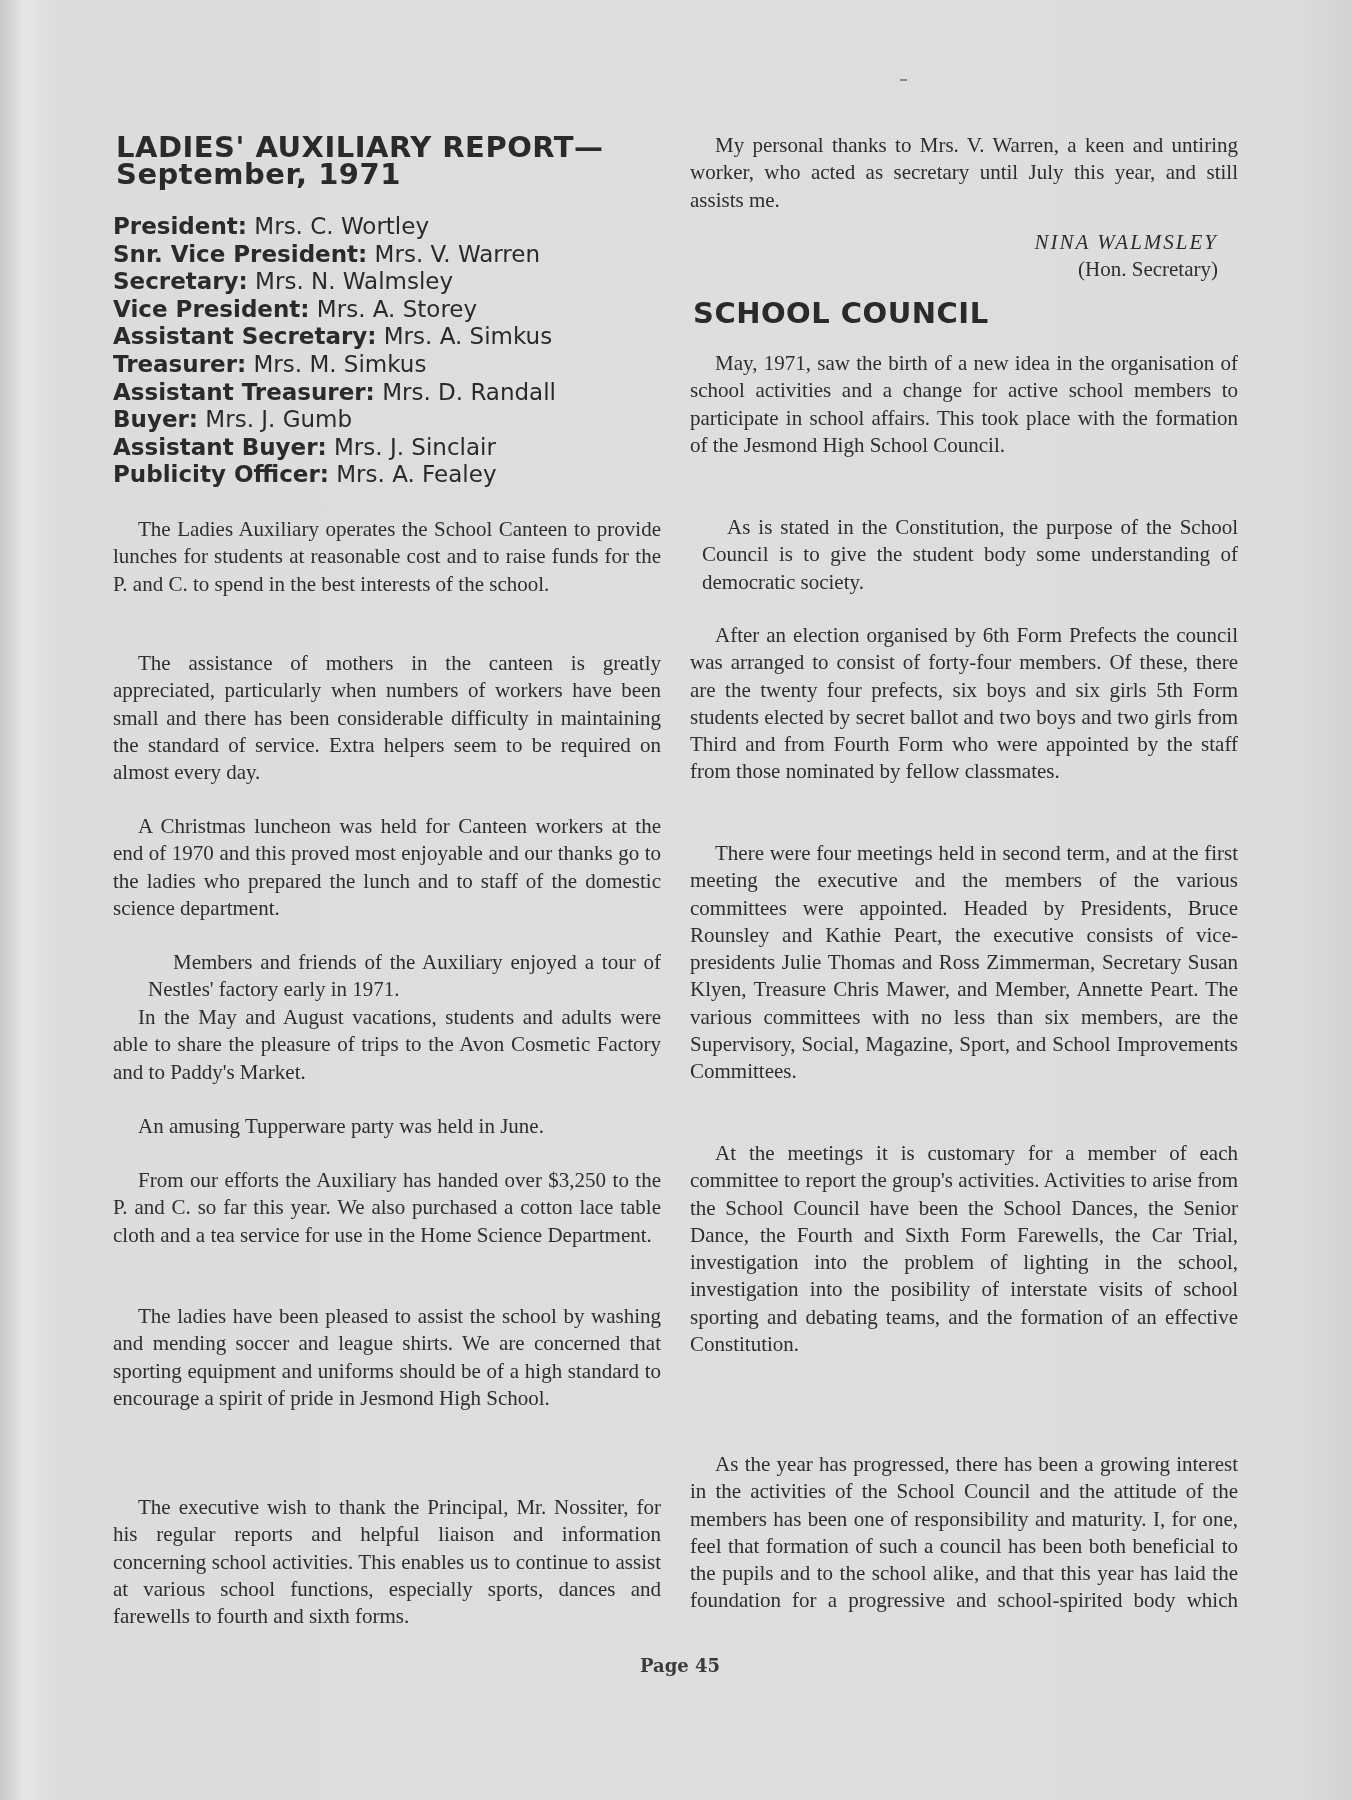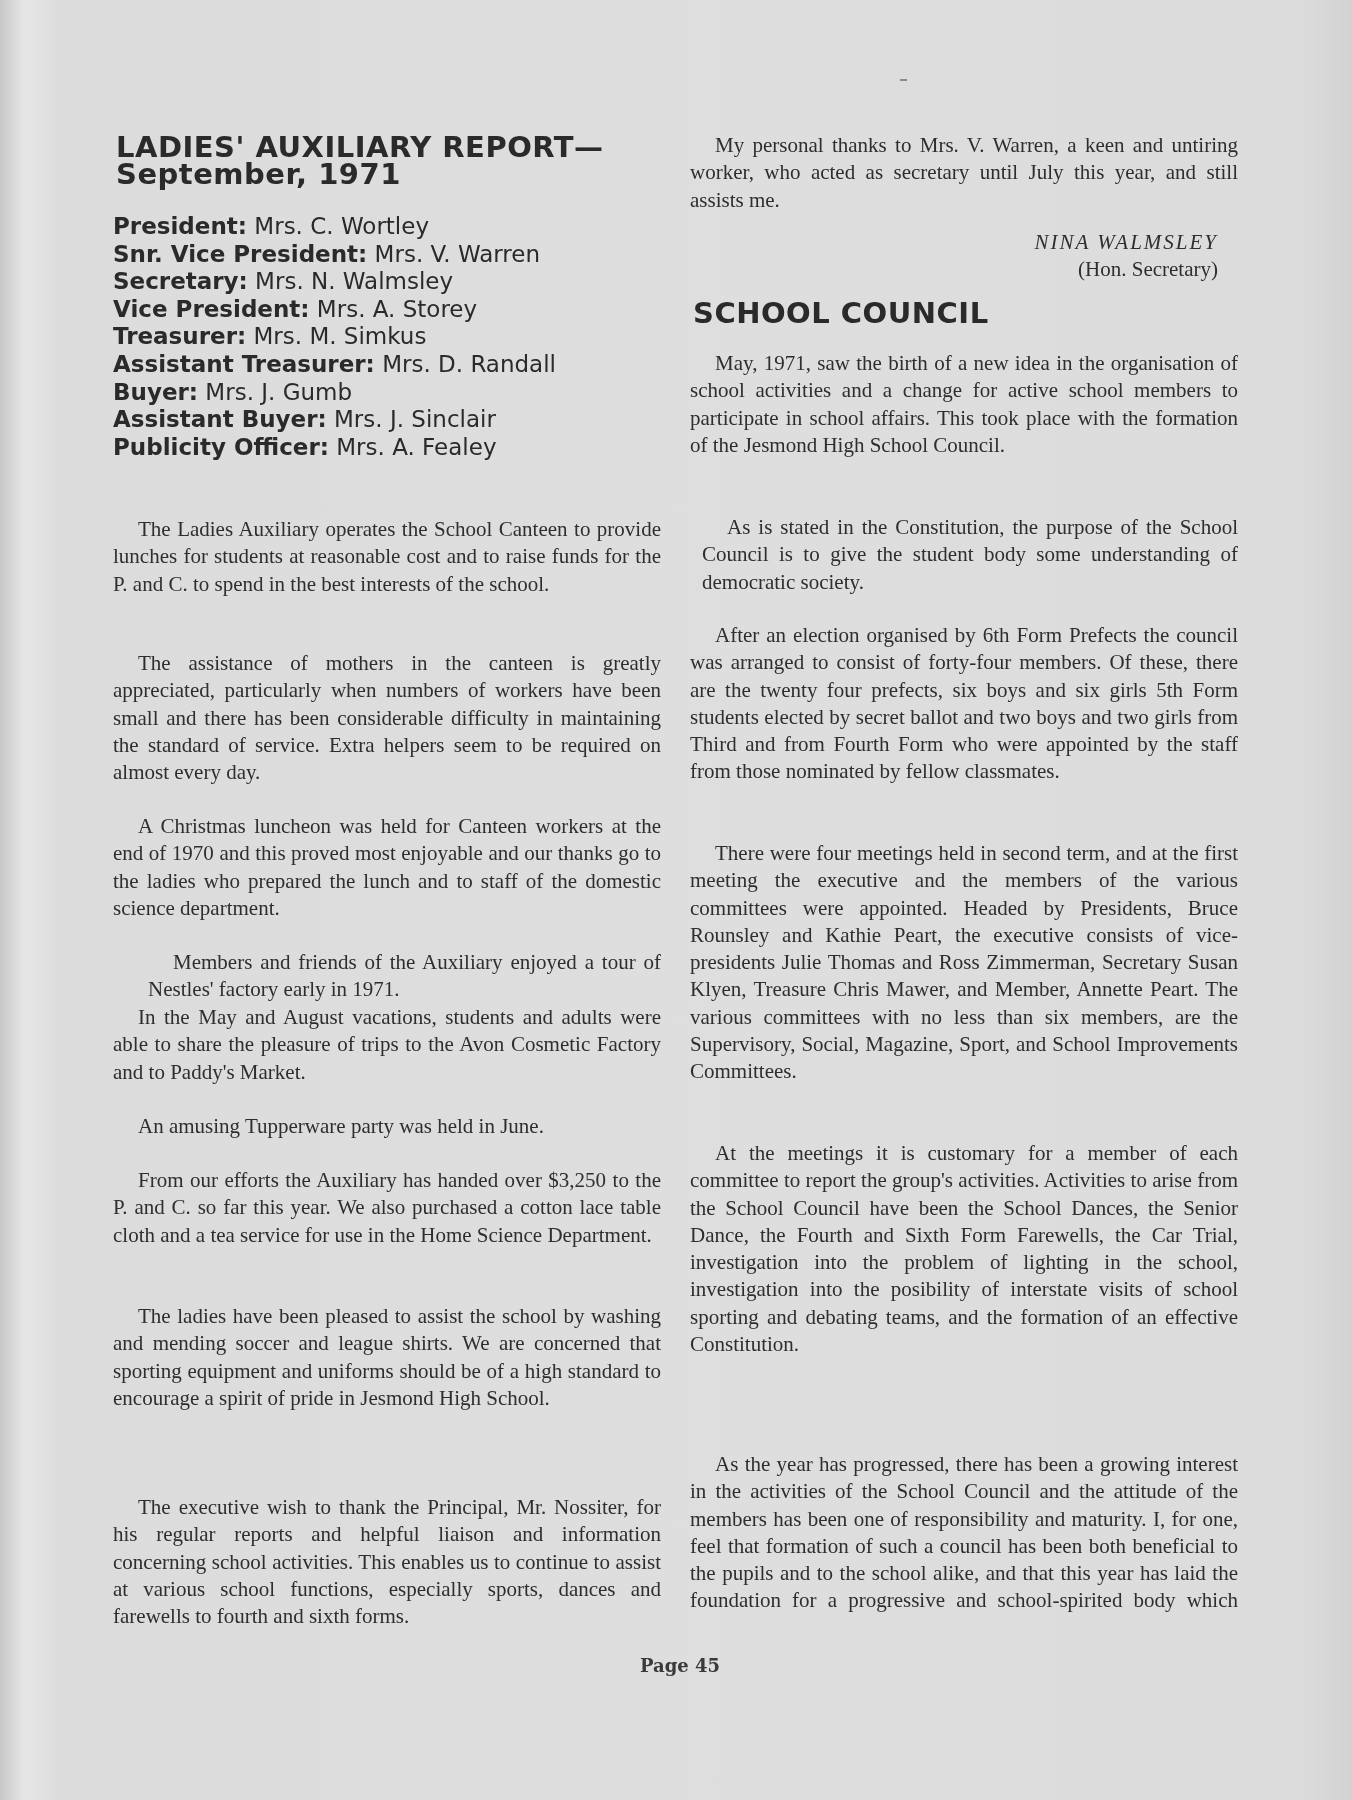--- a/index.html
+++ b/index.html
@@ -115,20 +115,21 @@
   <h2 class="section-heading" style="left:113px; top:131px;">
     <span>LADIES' AUXILIARY REPORT—</span><br>
     <span>September, 1971</span>
   </h2>
 
   <ul class="officers">
     <li><span class="role">President:</span><span> Mrs. C. Wortley</span></li>
     <li><span class="role">Snr. Vice President:</span><span> Mrs. V. Warren</span></li>
     <li><span class="role">Secretary:</span><span> Mrs. N. Walmsley</span></li>
     <li><span class="role">Vice President:</span><span> Mrs. A. Storey</span></li>
+    <li><span class="role">Assistant Secretary:</span><span> Mrs. A. Simkus</span></li>
     <li><span class="role">Treasurer:</span><span> Mrs. M. Simkus</span></li>
     <li><span class="role">Assistant Treasurer:</span><span> Mrs. D. Randall</span></li>
     <li><span class="role">Buyer:</span><span> Mrs. J. Gumb</span></li>
     <li><span class="role">Assistant Buyer:</span><span> Mrs. J. Sinclair</span></li>
     <li><span class="role">Publicity Officer:</span><span> Mrs. A. Fealey</span></li>
   </ul>
 
   <div class="column col-left">
     <p class="para" style="top:516px; left:0; right:0;">The Ladies Auxiliary operates the School Canteen to provide lunches for students at reasonable cost and to raise funds for the P. and C. to spend in the best interests of the school.</p>
     <p class="para" style="top:650px; left:0; right:0;">The assistance of mothers in the canteen is greatly appreciated, particularly when numbers of workers have been small and there has been considerable difficulty in maintaining the standard of service. Extra helpers seem to be required on almost every day.</p>

